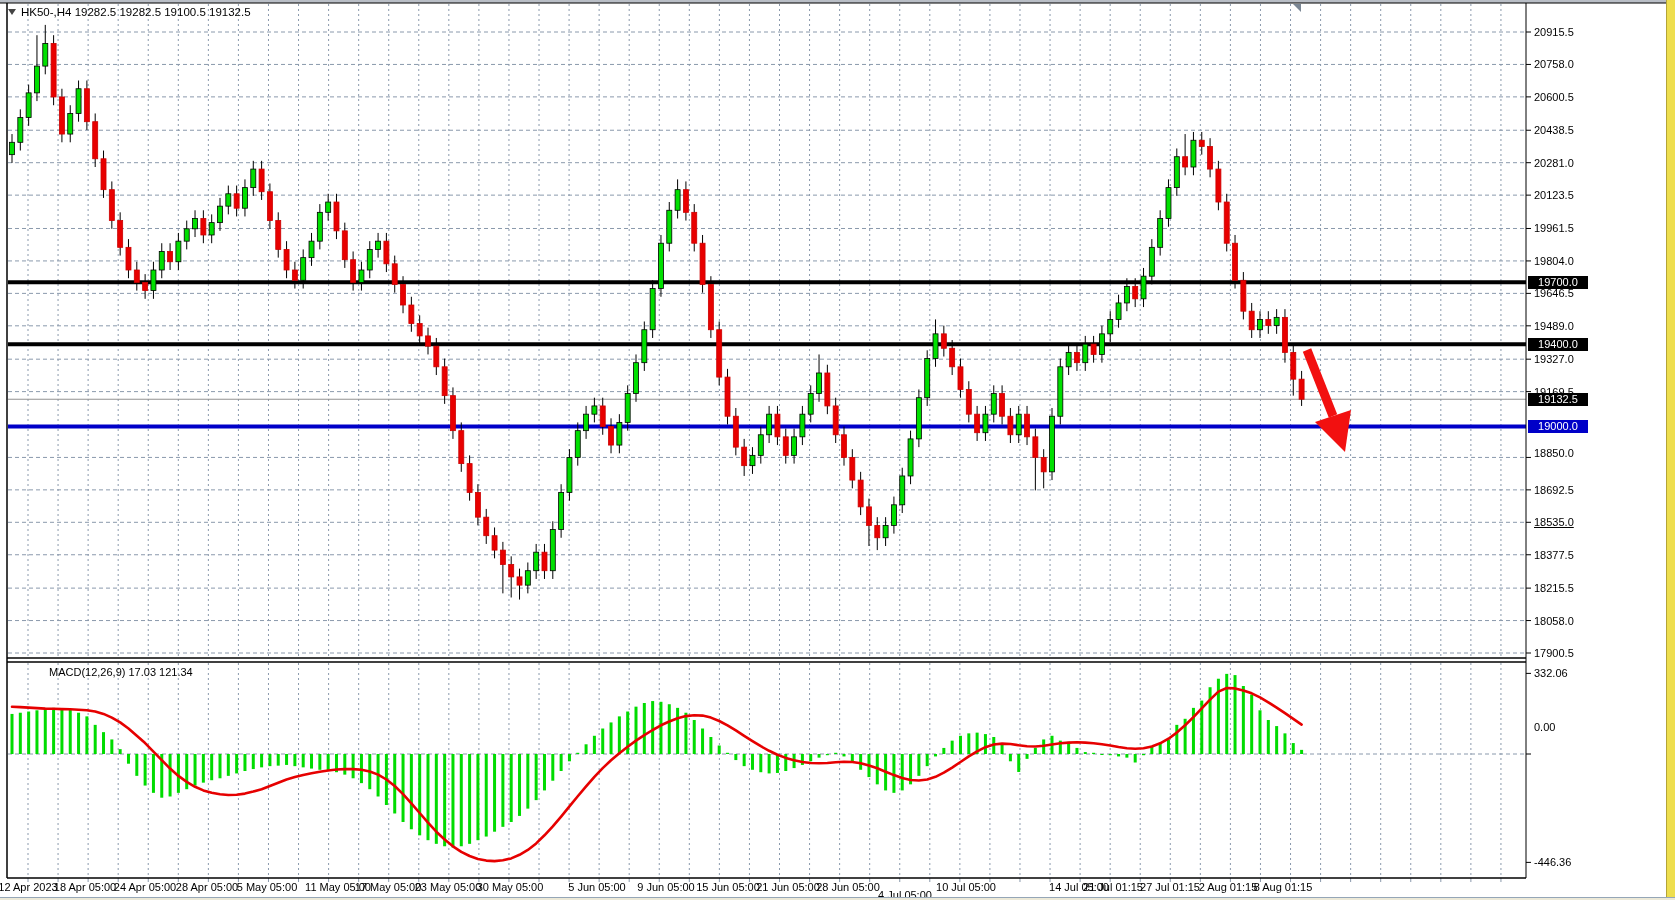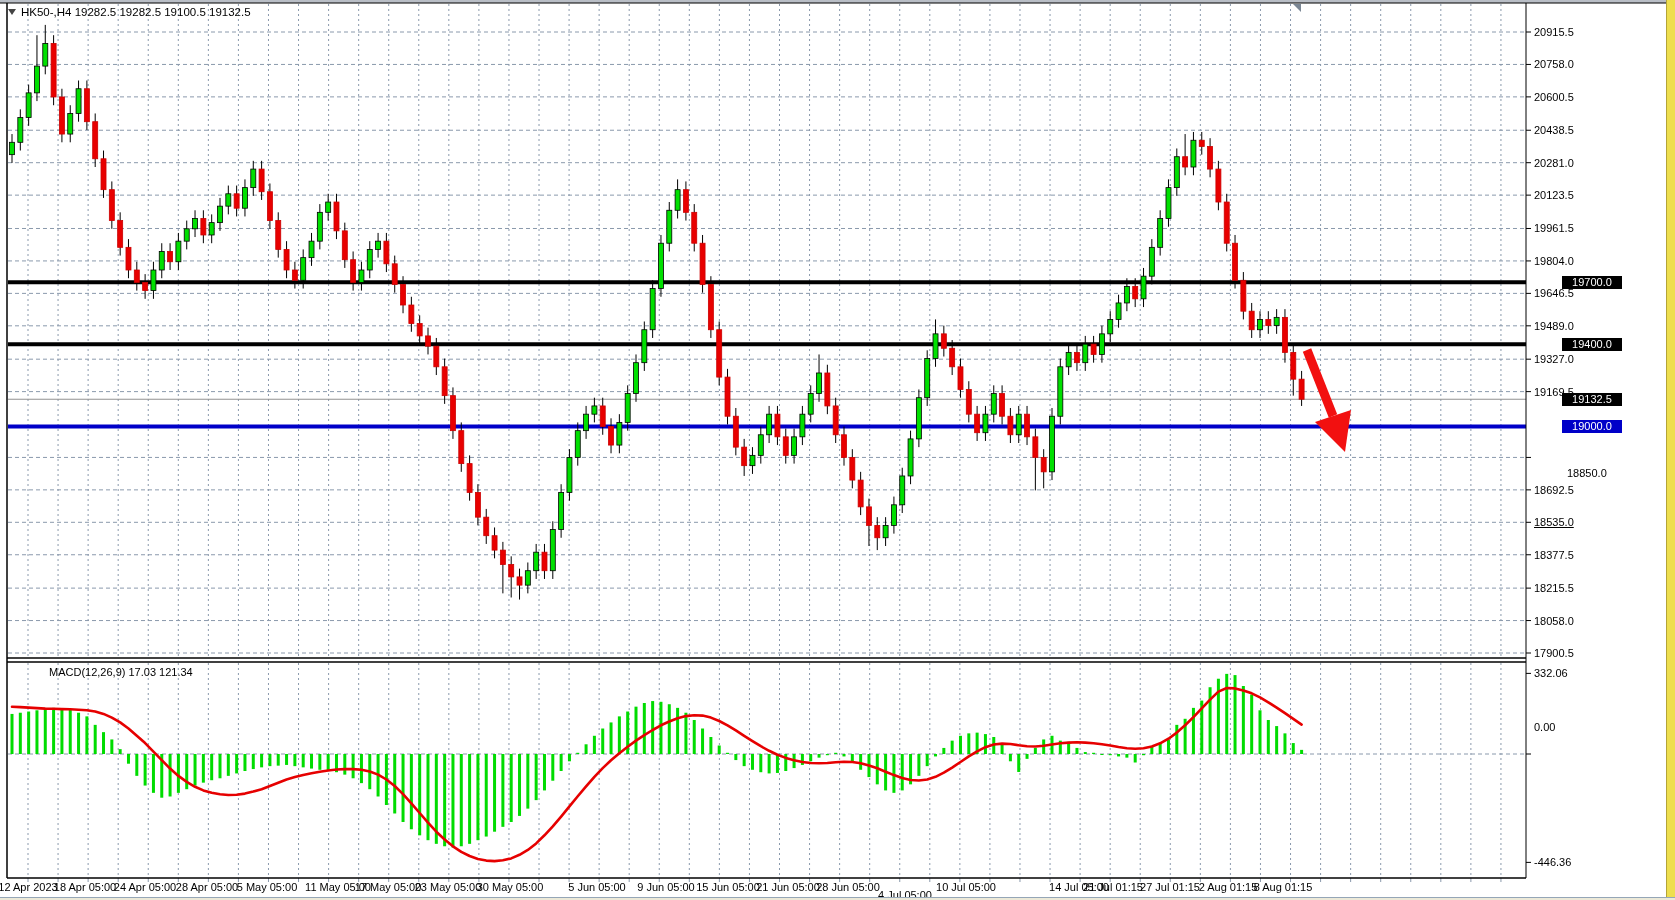--- a/index.html
+++ b/index.html
@@ -8,21 +8,21 @@
   .abs{position:absolute;}
   #top-edge{left:0;top:0;width:1675px;height:3px;background:#b9bec6;}
   #chart-svg{left:0;top:0;}
   #symbol-bar{left:8px;top:5px;height:13px;display:flex;align-items:center;gap:5px;background:transparent;}
   #symbol-dd{width:0;height:0;border-left:4px solid transparent;border-right:4px solid transparent;
              border-top:6px solid #444;display:inline-block;cursor:pointer;}
   #symbol-title{white-space:nowrap;font-size:11.5px;}
   #macd-label{left:25px;top:666px;font-size:11px;padding-left:24px;}
   .tick-label{position:absolute;left:1534px;width:70px;text-align:left;font-size:11px;line-height:13px;}
   .px-special{position:absolute;left:1528px;width:60px;text-align:center;color:#fff;font-size:11px;
-              line-height:13px;height:13px;margin-left:34px;}
+              line-height:13px;height:13px;}
   .date-label{position:absolute;top:881px;transform:translateX(-50%);white-space:nowrap;font-size:11px;}
   #price-axis-hit{left:1527px;top:4px;width:140px;height:874px;cursor:ns-resize;}
   #time-axis-hit{left:8px;top:878px;width:1518px;height:19px;cursor:ew-resize;}
   #plot-hit{left:8px;top:4px;width:1518px;height:652px;cursor:crosshair;}
   #bottom-strip{left:0;top:897px;width:1675px;height:3px;background:#ece9d8;border-top:1px solid #95a6b7;}
   #right-strip{left:1666px;top:0;width:9px;height:897px;background:#eede4e;border-left:1px solid #b4a437;border-right:2px solid #8a7d20;}
   #shift-marker{left:1293px;top:4px;width:0;height:0;border-top:8px solid #7a8694;border-left:8px solid transparent;}
 </style>
 </head>
 <body>
@@ -739,21 +739,21 @@
       <div class="tick-label" style="top: 90.8806px;">20600.5</div>
       <div class="tick-label" style="top: 124.248px;">20438.5</div>
       <div class="tick-label" style="top: 156.688px;">20281.0</div>
       <div class="tick-label" style="top: 189.128px;">20123.5</div>
       <div class="tick-label" style="top: 222.496px;">19961.5</div>
       <div class="tick-label" style="top: 254.936px;">19804.0</div>
       <div class="tick-label" style="top: 287.376px;">19646.5</div>
       <div class="tick-label" style="top: 319.816px;">19489.0</div>
       <div class="tick-label" style="top: 353.184px;">19327.0</div>
       <div class="tick-label" style="top: 385.624px;">19169.5</div>
-      <div class="tick-label" style="top: 467px; margin-left: 33px;">18850.0</div>
+      <div class="tick-label" style="top: 447px;">18850.0</div>
       <div class="tick-label" style="top: 483.872px;">18692.5</div>
       <div class="tick-label" style="top: 516.312px; text-decoration: underline;">18535.0</div>
       <div class="tick-label" style="top: 548.752px;">18377.5</div>
       <div class="tick-label" style="top: 582.119px;">18215.5</div>
       <div class="tick-label" style="top: 614.56px;">18058.0</div>
       <div class="tick-label" style="top: 647px;">17900.5</div>
       <div class="px-special" style="top: 275.857px; background: rgb(0, 0, 0);">19700.0</div>
       <div class="px-special" style="top: 337.648px; background: rgb(0, 0, 0);">19400.0</div>
       <div class="px-special" style="top: 392.745px; background: rgb(0, 0, 0);">19132.5</div>
       <div class="px-special" style="top: 420.036px; background: rgb(0, 0, 200);">19000.0</div>

